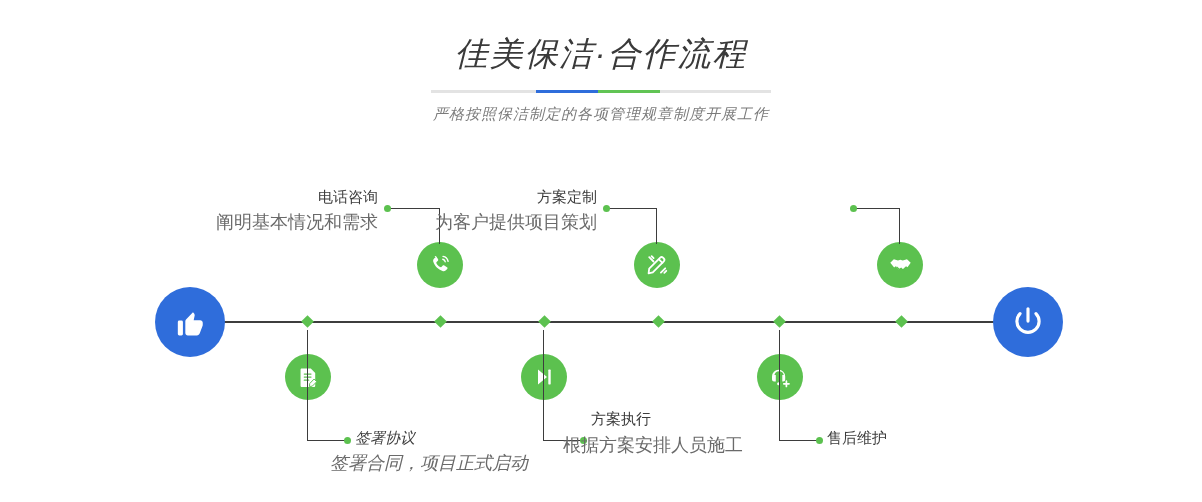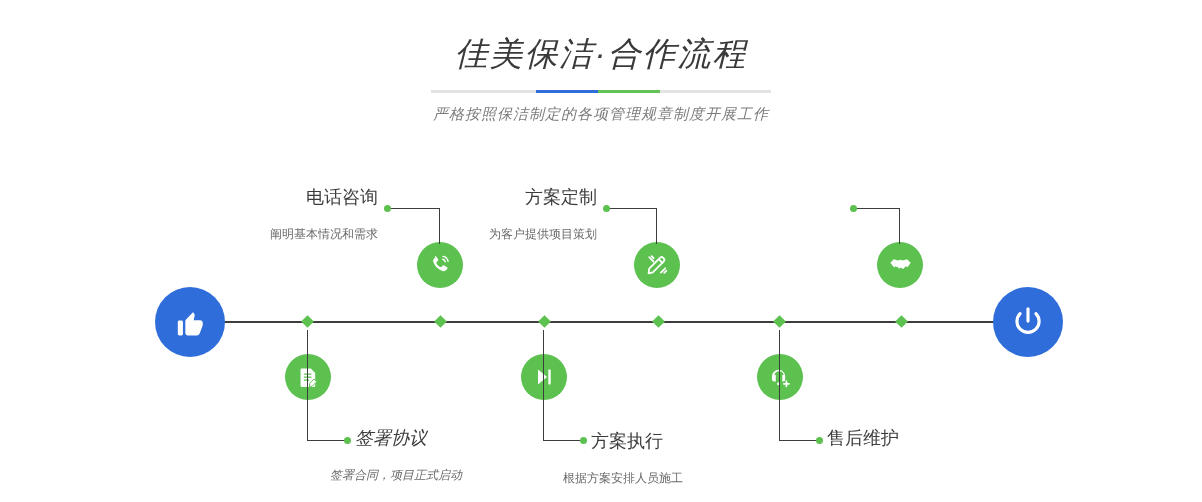--- a/index.html
+++ b/index.html
@@ -132,29 +132,29 @@
     height: 7px;
     border-radius: 50%;
     background: #5cc14f;
   }
 
   .label-group {
     position: absolute;
     white-space: nowrap;
   }
   .label-title {
-    font-size: 18px;
+    font-size: 15px;
     color: #3c3c3c;
     line-height: 22px;
   }
   .label-desc {
-    font-size: 12px;
+    font-size: 18px;
     color: #6a6a6a;
     line-height: 20px;
-    margin-top: 16px;
+    margin-top: 4px;
   }
   .align-right { text-align: right; }
   .align-left { text-align: left; }
 
   svg { display: block; }
 </style>
 </head>
 <body>
 
 <div class="page">
@@ -253,21 +253,21 @@
       <span>
         <svg width="24" height="24" viewBox="0 0 24 24" fill="#ffffff">
           <path d="M6 4.6l9 7.4-9 7.4z"></path>
           <rect x="16.3" y="4.6" width="2.4" height="14.8" rx="0.6"></rect>
         </svg>
       </span>
     </div>
     <div class="vline" style="left:543px; top:330px; height:110px;"></div>
     <div class="hline" style="left:543px; top:440px; width:40px;"></div>
     <div class="dot" style="left:580px; top:437px;"></div>
-    <div class="label-group align-left" style="left:591px; top:430px;">
+    <div class="label-group align-left" style="left:591px; top:410px;font-family:Liberation Mono, monospace;">
       <div class="label-title">方案执行</div>
       <div class="label-desc" style="margin-left:-28px;">根据方案安排人员施工</div>
     </div>
 
     <div class="node" style="left:877px; top:242px;">
       <span>
         <svg width="25" height="25" viewBox="0 0 24 24" fill="#ffffff">
           <path d="M2.2 9.4l3.4-3.4 4 1.1 2.2-.6 2.4.6 4-1.1 3.6 3.4-3.1 4.4-1.4-1.1-3.4 3.1-1.9-1.2-1.5 1.2-3.2-3-1.4 1.1z"></path>
           <path d="M8.6 13.6l2.4 2.2 1.6-1.1 2.6 2.3" stroke="#5cc14f" stroke-width="1.1" fill="none" stroke-linecap="round"></path>
         </svg>

